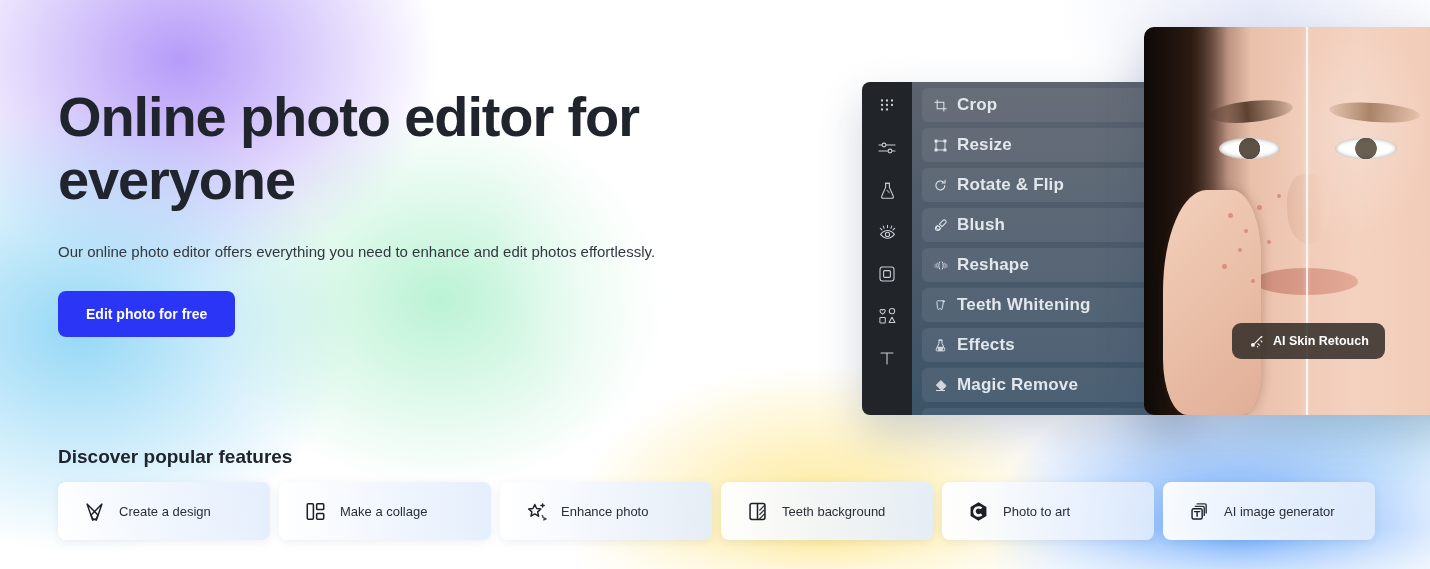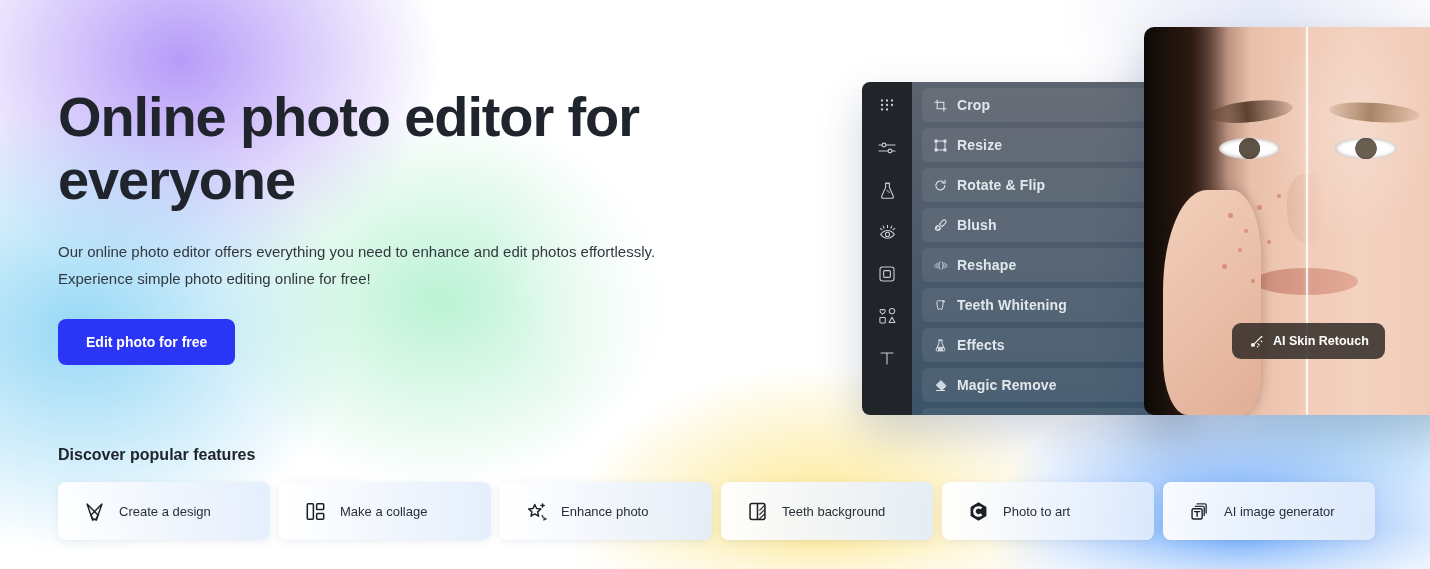--- a/index.html
+++ b/index.html
@@ -157,21 +157,21 @@
   .menu-item {
     height: 34px;
     margin-bottom: 6px;
     border-radius: 6px;
     background: rgba(255,255,255,0.075);
     display: flex;
     align-items: center;
     gap: 9px;
     padding-left: 11px;
     color: #e2e7ec;
-    font-size: 14px;
+    font-size: 17px;
     font-weight: 600;
     letter-spacing: 0.01em;
     cursor: pointer;
   }
   .menu-item .mi-icon {
     width: 15px; height: 15px;
     display: flex; align-items: center; justify-content: center;
     color: #dfe5ec;
     flex: 0 0 15px;
   }
@@ -274,21 +274,21 @@
     width: 16px; height: 16px;
     display: flex; align-items: center; justify-content: center;
     flex: 0 0 16px;
   }
 
   
   .discover-title {
     position: absolute;
     left: 58px;
     top: 446px;
-    font-size: 16px;
+    font-size: 19px;
     font-weight: 700;
     color: #20242c;
   }
   .feature-row {
     position: absolute;
     left: 58px;
     top: 482px;
     display: flex;
     gap: 9px;
   }
@@ -331,21 +331,20 @@
     <div class="bg-blob blob-yellow"></div>
     <div class="bg-blob blob-blue"></div>
     <div class="bg-blob blob-blue2"></div>
     <div class="bg-fade-bottom"></div>
   </div>
 
   <div class="hero">
     <h1 class="hero-title">Online photo editor for everyone</h1>
     <p class="hero-sub">
       <span>Our online photo editor offers everything you need to enhance and edit photos effortlessly.</span><br>
-      <span>Experience simple photo editing online for free!</span>
     </p>
     <button class="cta-button">Edit photo for free</button>
   </div>
 
   <div class="editor-mock">
     <div class="editor-rail">
       <div class="rail-icon">
         <svg width="18" height="18" viewBox="0 0 18 18" fill="currentColor">
           <circle cx="4" cy="3.5" r="1.15"></circle>
             <circle cx="9" cy="3.5" r="1.15"></circle>

